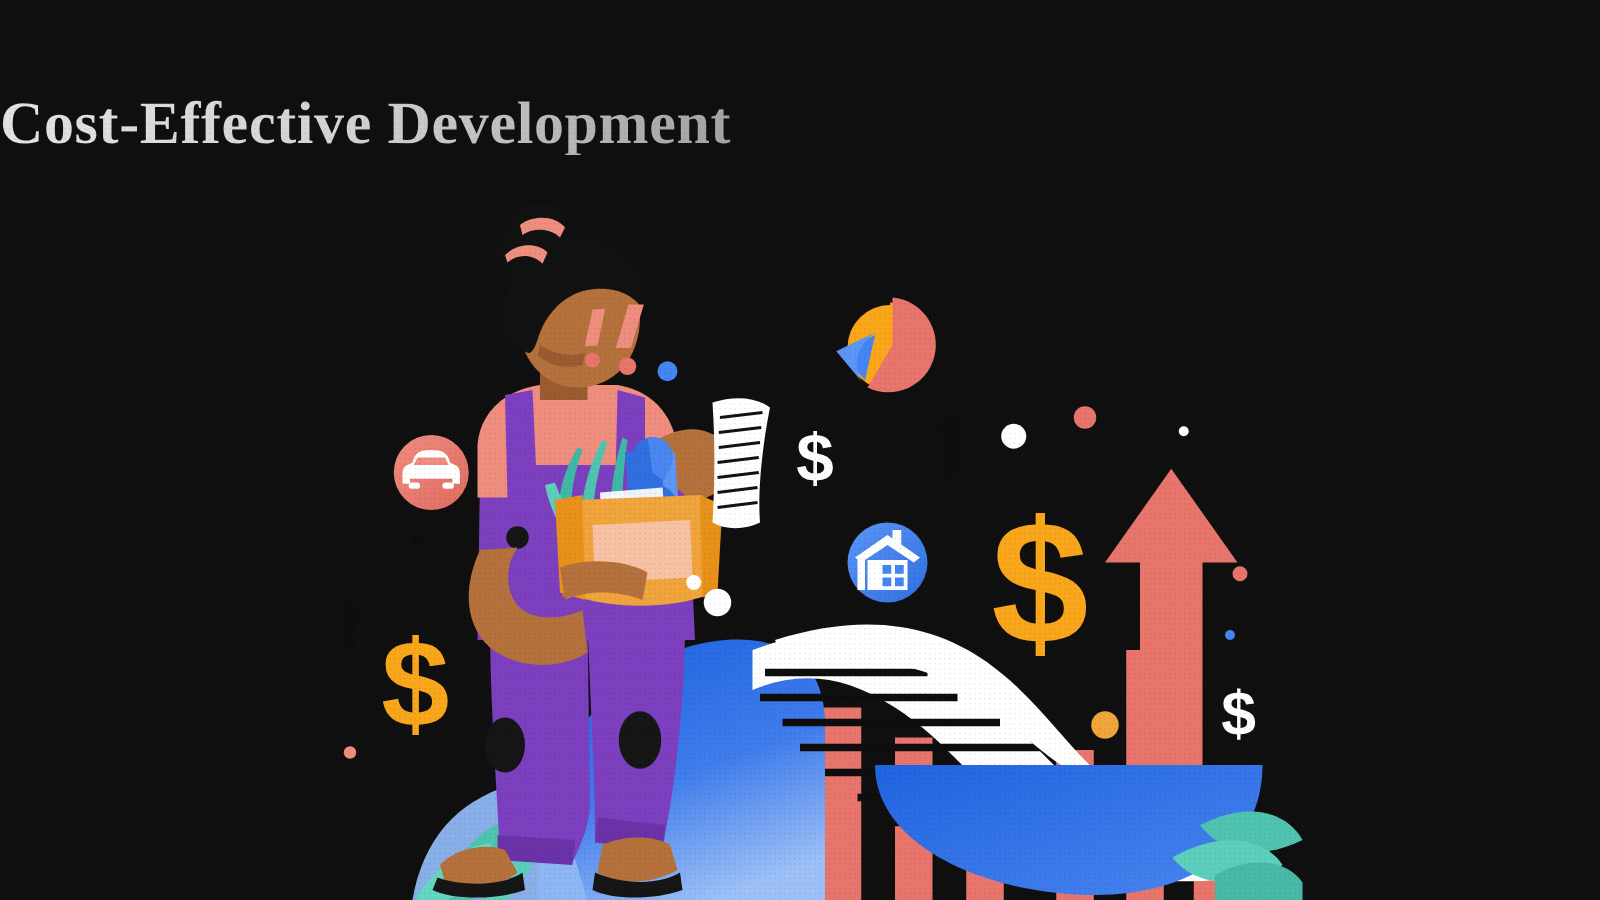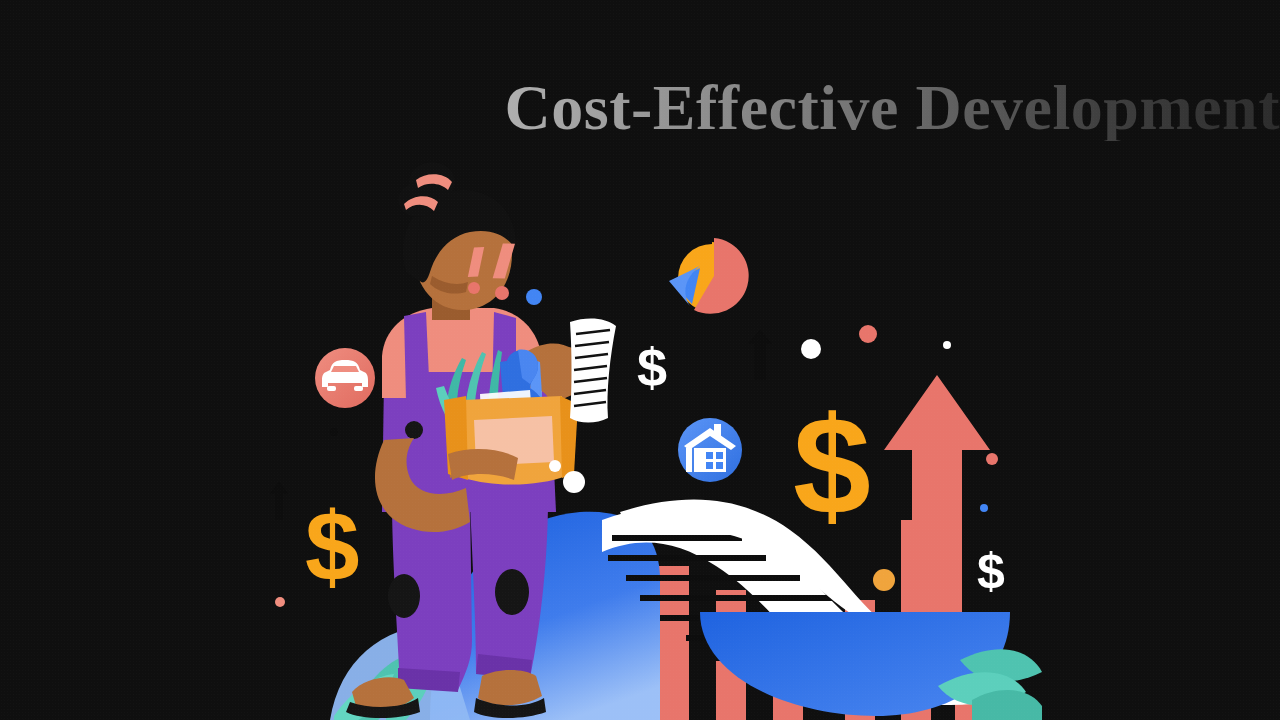--- a/index.html
+++ b/index.html
@@ -13,23 +13,23 @@
     position:absolute;inset:0;pointer-events:none;opacity:.55;
     background-image:
       radial-gradient(rgba(255,255,255,.030) .5px, transparent .6px),
       radial-gradient(rgba(255,255,255,.022) .5px, transparent .6px),
       radial-gradient(rgba(0,0,0,.35) .6px, transparent .7px);
     background-size:3px 3px, 5px 5px, 4px 4px;
     background-position:0 0, 1px 2px, 2px 1px;
     z-index:60;
   }
   #title{
-    position:absolute;left:0;top:74px;width:1280px;text-align:right;
+    position:absolute;left:0;top:74px;width:1280px;text-align:left;
     font-family:"Liberation Serif", serif;
-    font-weight:700;font-size:64px;letter-spacing:.5px;line-height:1.05;
+    font-weight:700;font-size:48px;letter-spacing:.5px;line-height:1.05;
     background:linear-gradient(95deg,#e3e3e3 0%,#d2d2d2 22%,#9e9e9e 48%,#6d6d6d 70%,#3f3f3f 86%,#2c2c2c 100%);
     -webkit-background-clip:text;background-clip:text;color:transparent;
     -webkit-text-fill-color:transparent;
     white-space:nowrap;z-index:50;
   }
   .art{position:absolute;left:0;top:0;width:1280px;height:720px;z-index:10;}
   .dollar{
     position:absolute;font-family:"Liberation Sans", sans-serif;font-weight:700;
     line-height:1;
   }

